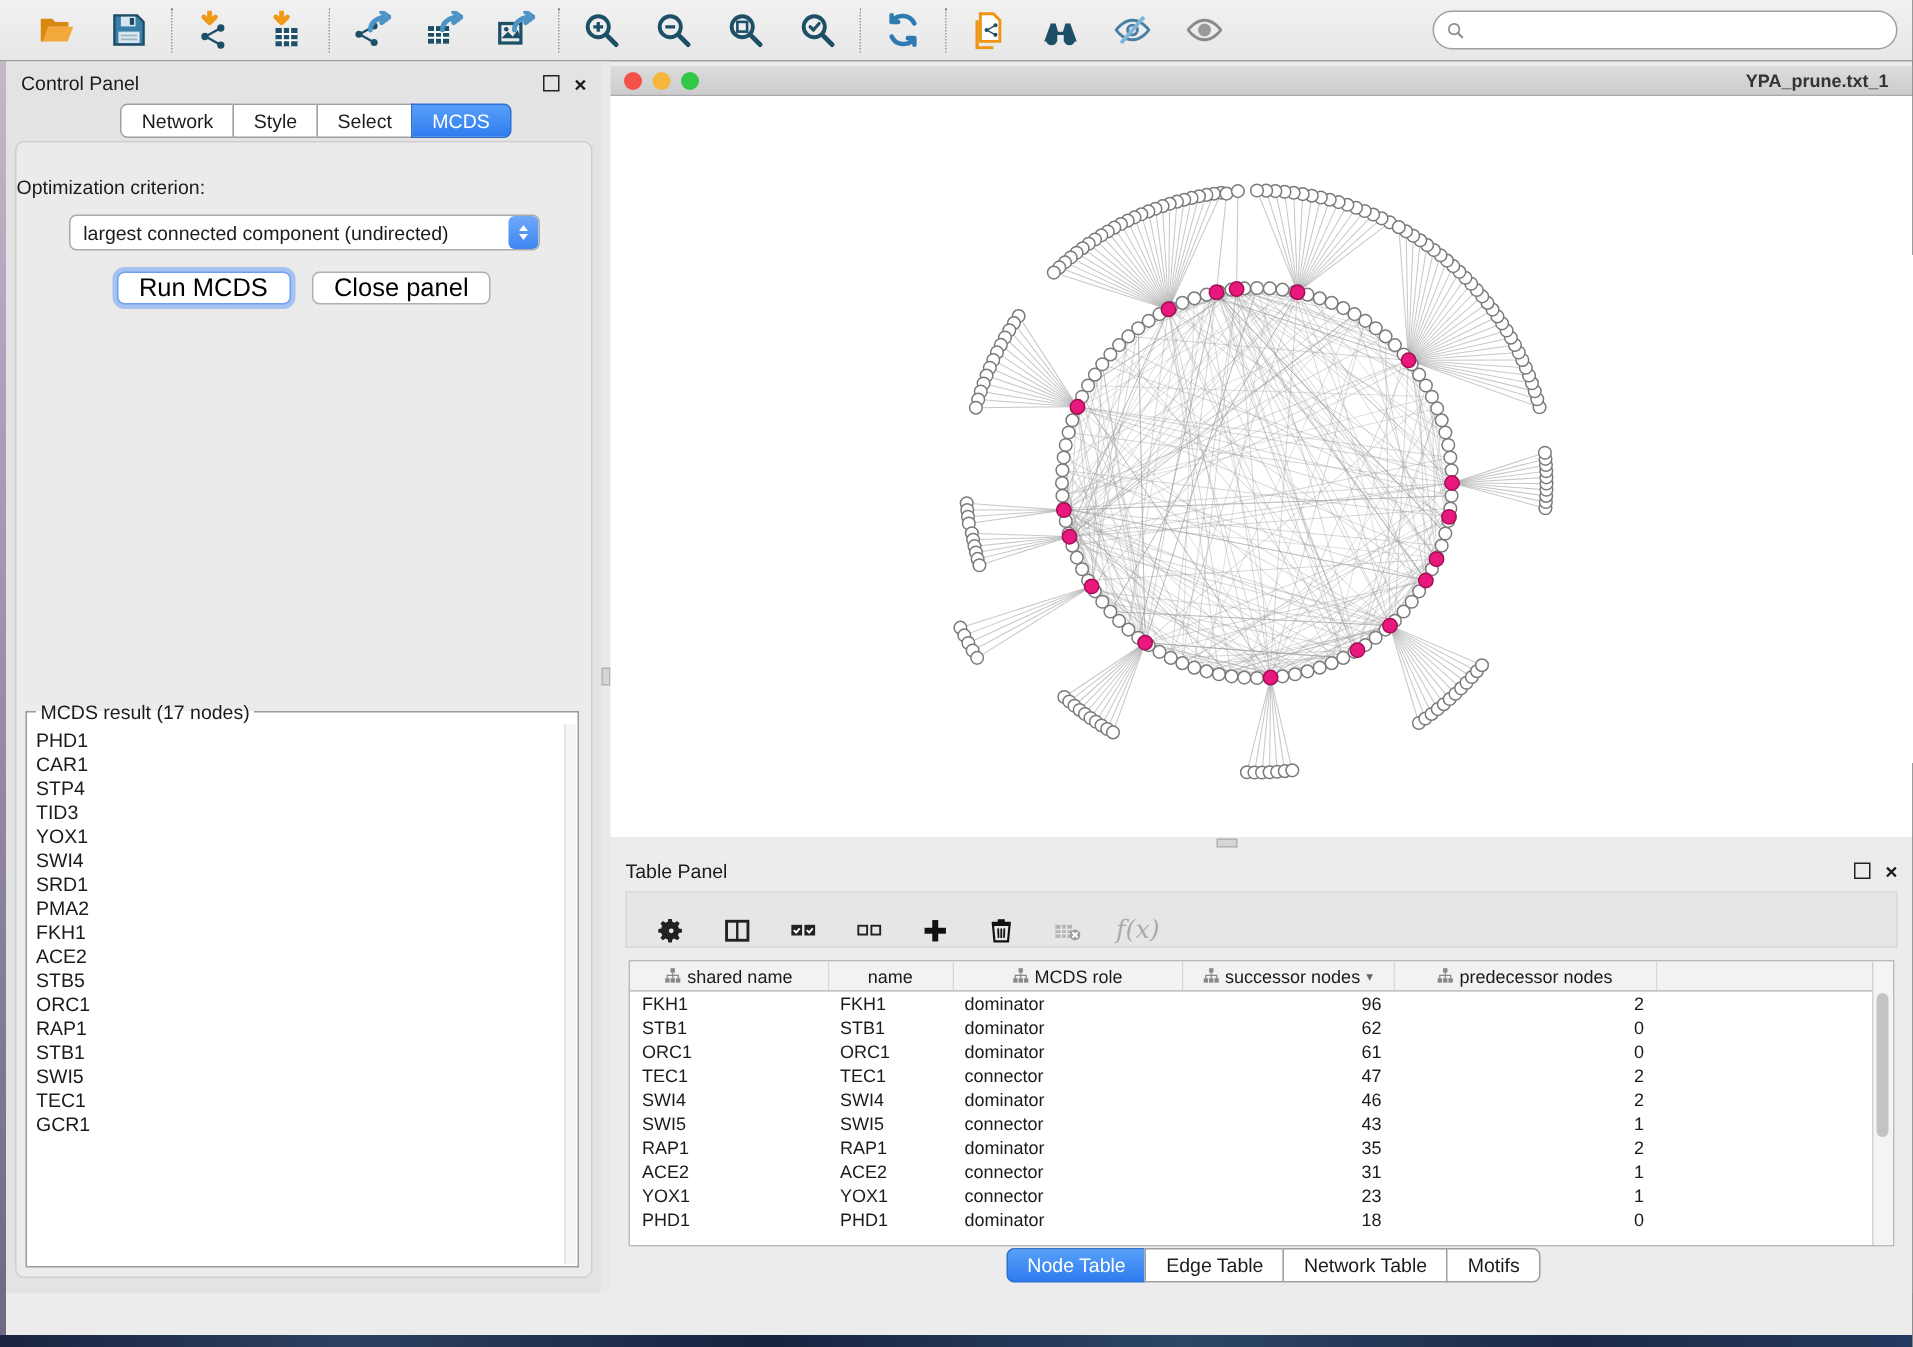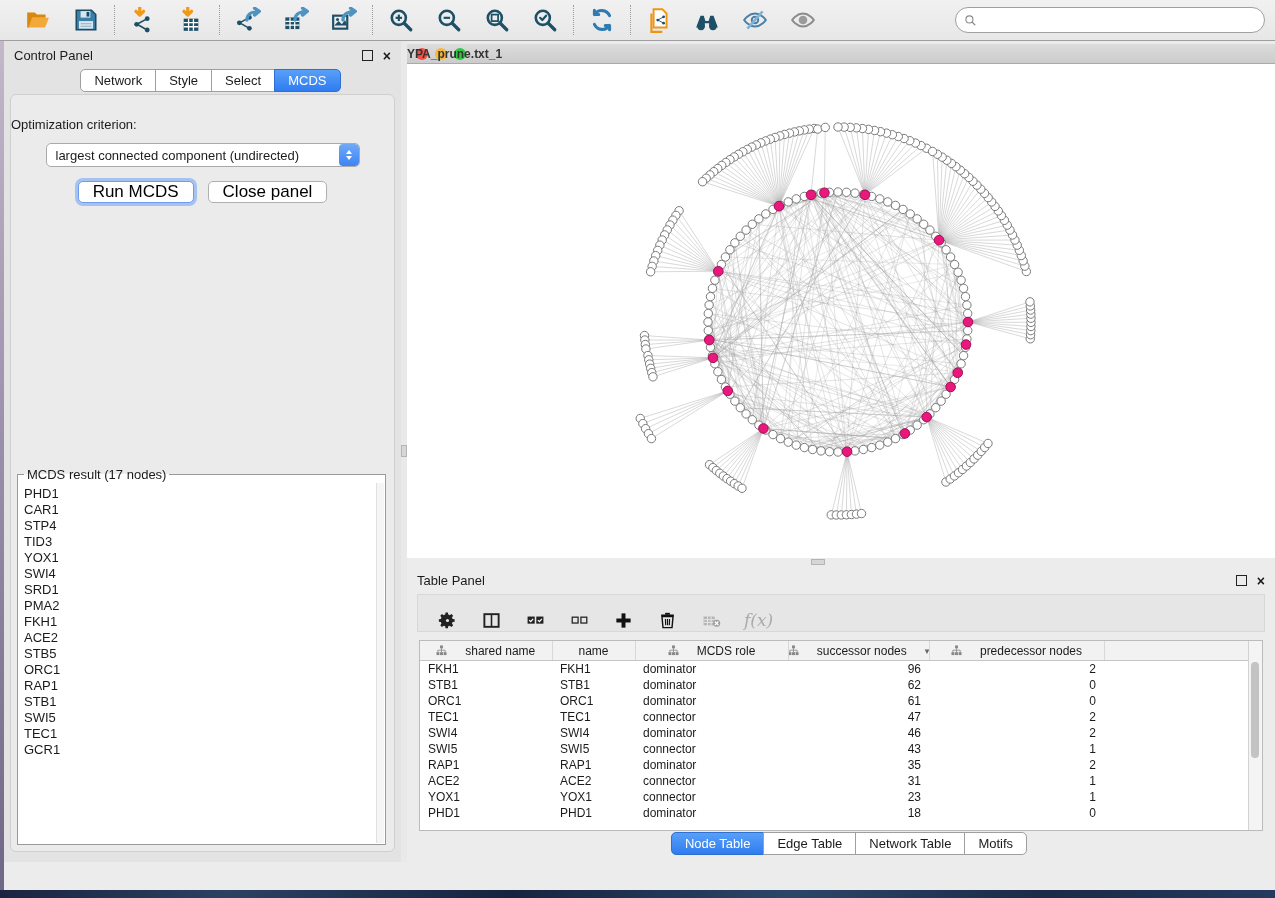--- a/index.html
+++ b/index.html
@@ -58,36 +58,36 @@
   .vsplit{position:absolute;left:401px;top:41px;width:6px;height:821px;background:#e9e9e9;}
   .vsplit .grab{position:absolute;left:0px;top:404px;width:6px;height:12px;background:#d6d6d6;border:1px solid #b4b4b4;box-sizing:border-box;cursor:col-resize;}
   .hsplit{position:absolute;left:407px;top:558px;width:868px;height:8px;background:#ececec;}
   .hsplit .grab{position:absolute;left:404px;top:1px;width:14px;height:6px;background:#d6d6d6;border:1px solid #b4b4b4;box-sizing:border-box;cursor:row-resize;}
   
   .net-titlebar{position:absolute;left:407px;top:44px;width:868px;height:20px;
     background:linear-gradient(#dcdcdc,#cccccc);border-bottom:1px solid #aaa;box-sizing:border-box;
     display:flex;align-items:center;}
   .lights{display:flex;gap:7px;padding-left:9px;}
   .light{width:12px;height:12px;border-radius:50%;cursor:pointer;}
-  .net-title{position:absolute;left:0;right:4px;text-align:left;font-size:12px;font-weight:bold;color:#333;}
+  .net-title{position:absolute;left:0;right:16px;text-align:right;font-size:12px;font-weight:bold;color:#333;}
   .net-canvas{position:absolute;left:407px;top:64px;width:868px;height:494px;background:#fff;}
   
   .tpanel{position:absolute;left:407px;top:566px;width:868px;height:296px;background:#ececec;}
   .t-toolbar{margin:2px 10px 0 10px;height:36px;background:#e6e6e6;border:1px solid #d8d8d8;
     display:flex;align-items:flex-end;gap:22px;padding-left:18px;}
   .t-toolbar .ti{display:flex;align-items:center;justify-content:center;width:22px;height:22px;cursor:pointer;}
   .t-toolbar svg{width:19px;height:19px;}
   .fx{font-family:"DejaVu Serif",serif;font-style:italic;font-size:17px;color:#aaa;}
   .tablewrap{position:absolute;left:12px;right:12px;top:74px;bottom:31px;background:#fff;border:1px solid #bbb;overflow:hidden;}
   table.nodes{border-collapse:collapse;table-layout:fixed;width:100%;font-size:12px;}
   table.nodes th{background:#f2f2f2;border-right:1px solid #d8d8d8;border-bottom:1px solid #c6c6c6;
     font-weight:normal;height:19px;text-align:center;padding:0 4px;white-space:nowrap;overflow:hidden;cursor:pointer;}
   table.nodes td{height:16px;padding:0 8px;white-space:nowrap;overflow:hidden;cursor:default;}
   td.num{text-align:right;padding-right:12px;}
-  .th-inner{display:flex;align-items:center;justify-content:center;gap:18px;text-align:right;}
+  .th-inner{display:flex;align-items:center;justify-content:center;gap:4px;text-align:right;}
   .attr-ic{flex:none;}
   .sortv{color:#666;font-size:9px;}
   .vscroll{position:absolute;right:0;top:0;bottom:0;width:13px;background:#f4f4f4;border-left:1px solid #d2d2d2;}
   .vthumb{position:absolute;left:2px;top:21px;width:8px;height:96px;border-radius:4px;background:#c3c3c3;cursor:pointer;}
   .t-tabs{position:absolute;left:0;right:0;bottom:7px;display:flex;justify-content:center;}
   
   .statusbar{position:absolute;left:0;top:862px;width:1275px;height:28px;background:#ededed;border-top:1px solid #c2c2c2;box-sizing:border-box;}
   .list-btn{position:absolute;left:10px;top:3px;width:28px;height:21px;background:#f4f4f4;border:1px solid #aaa;
     display:flex;align-items:center;justify-content:center;cursor:pointer;}
   .mem-btn{position:absolute;right:12px;top:3px;height:21px;background:#f6f6f6;border:1px solid #a8a8a8;border-radius:3px;

